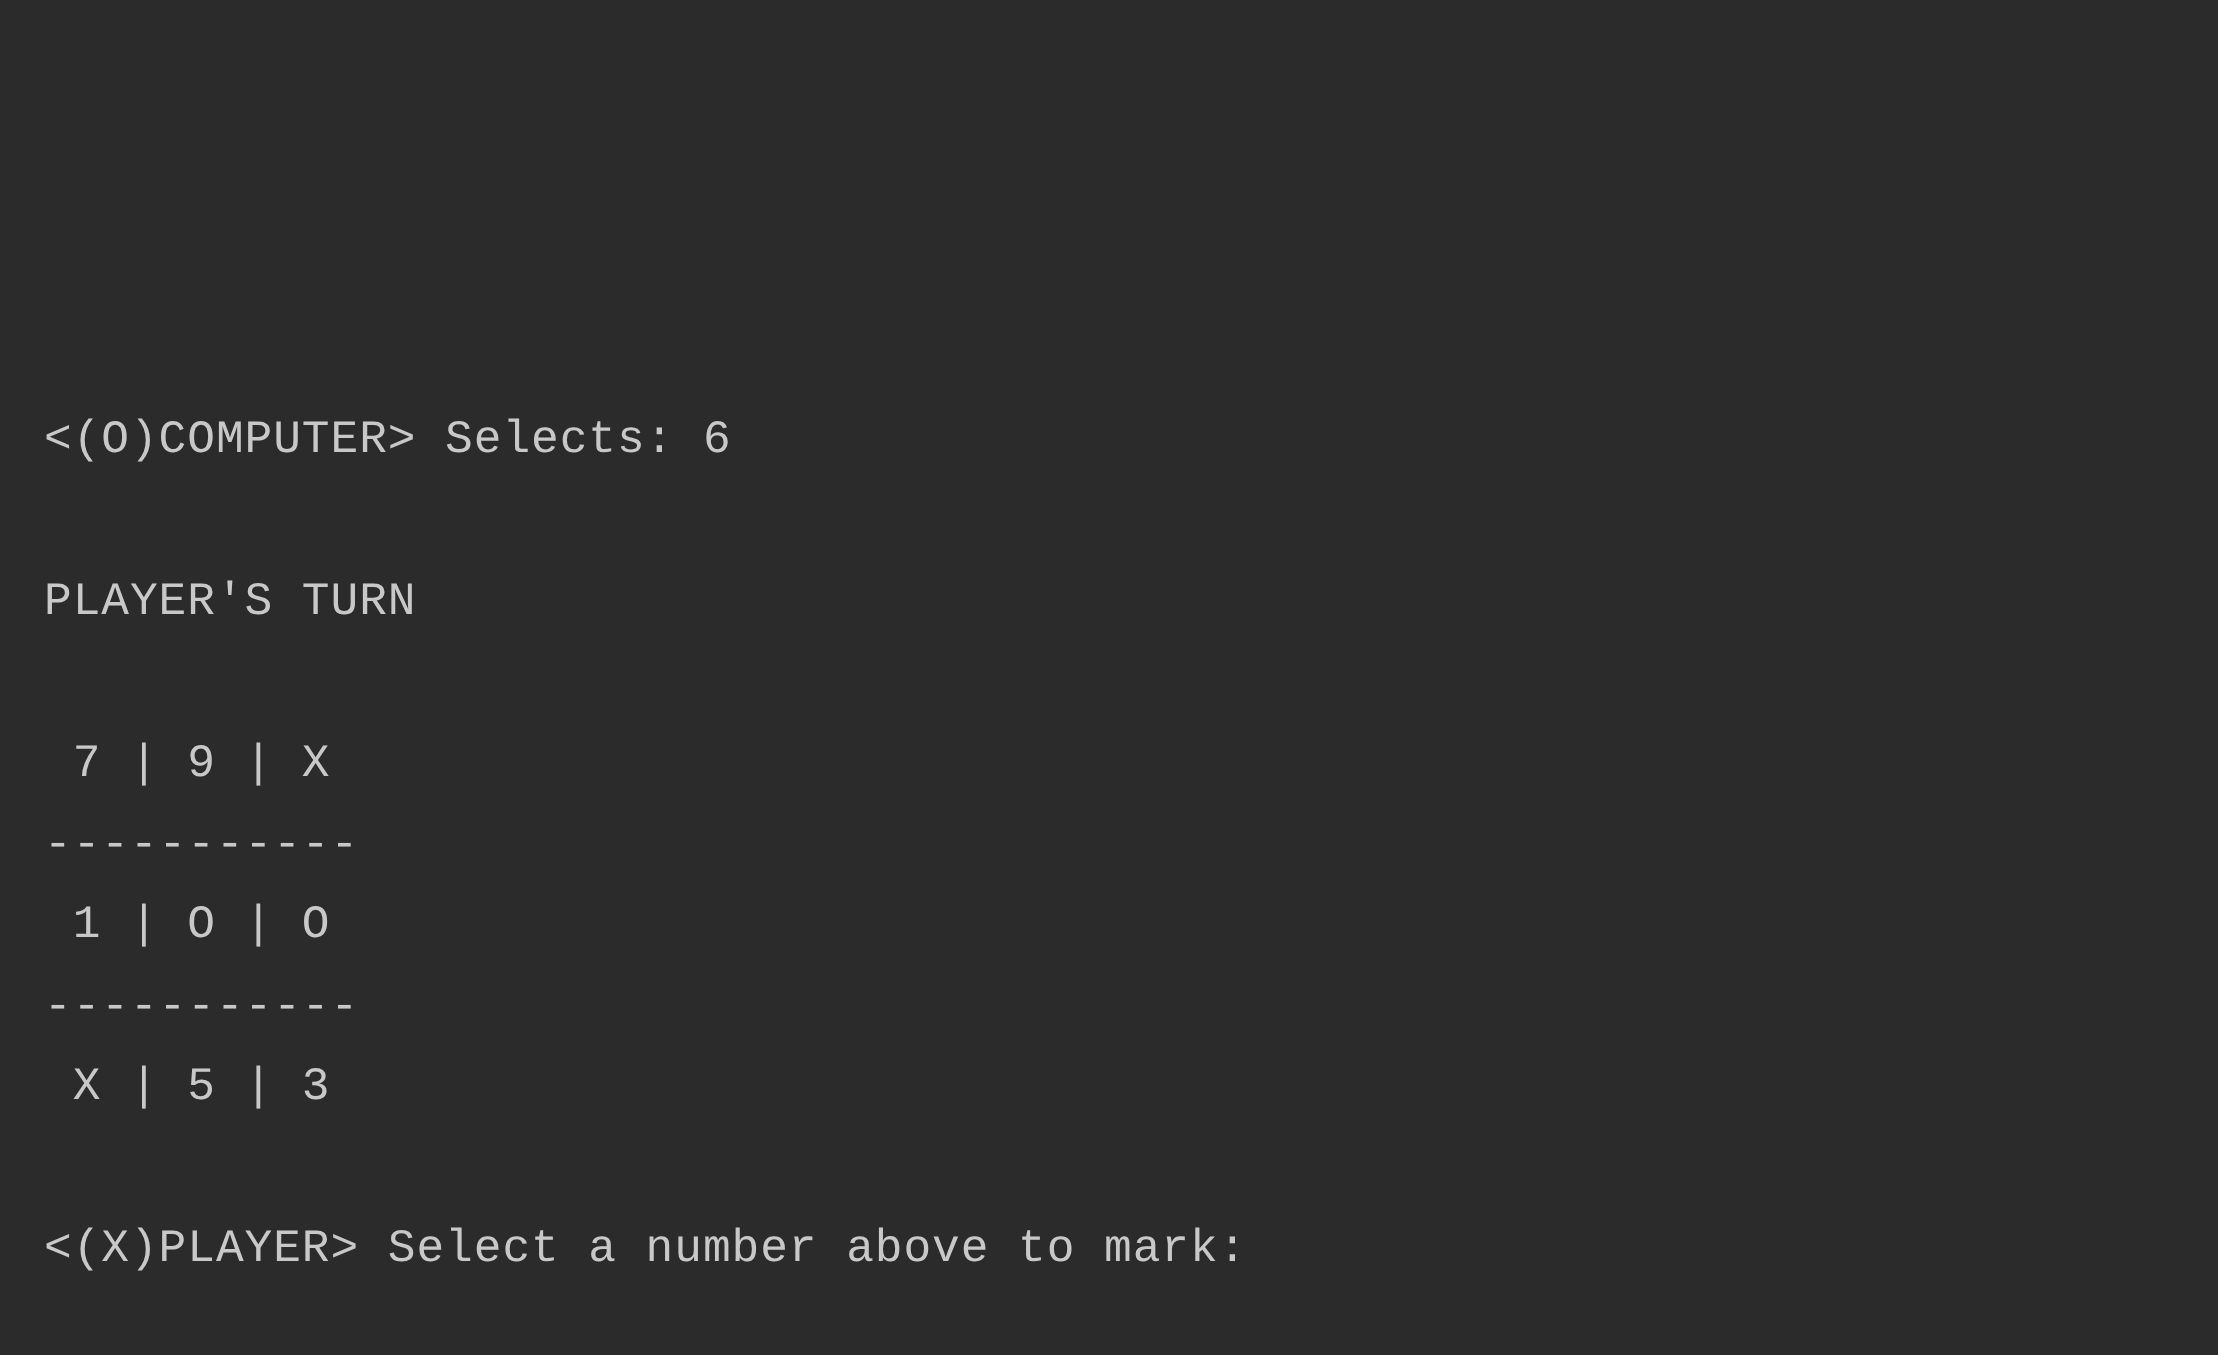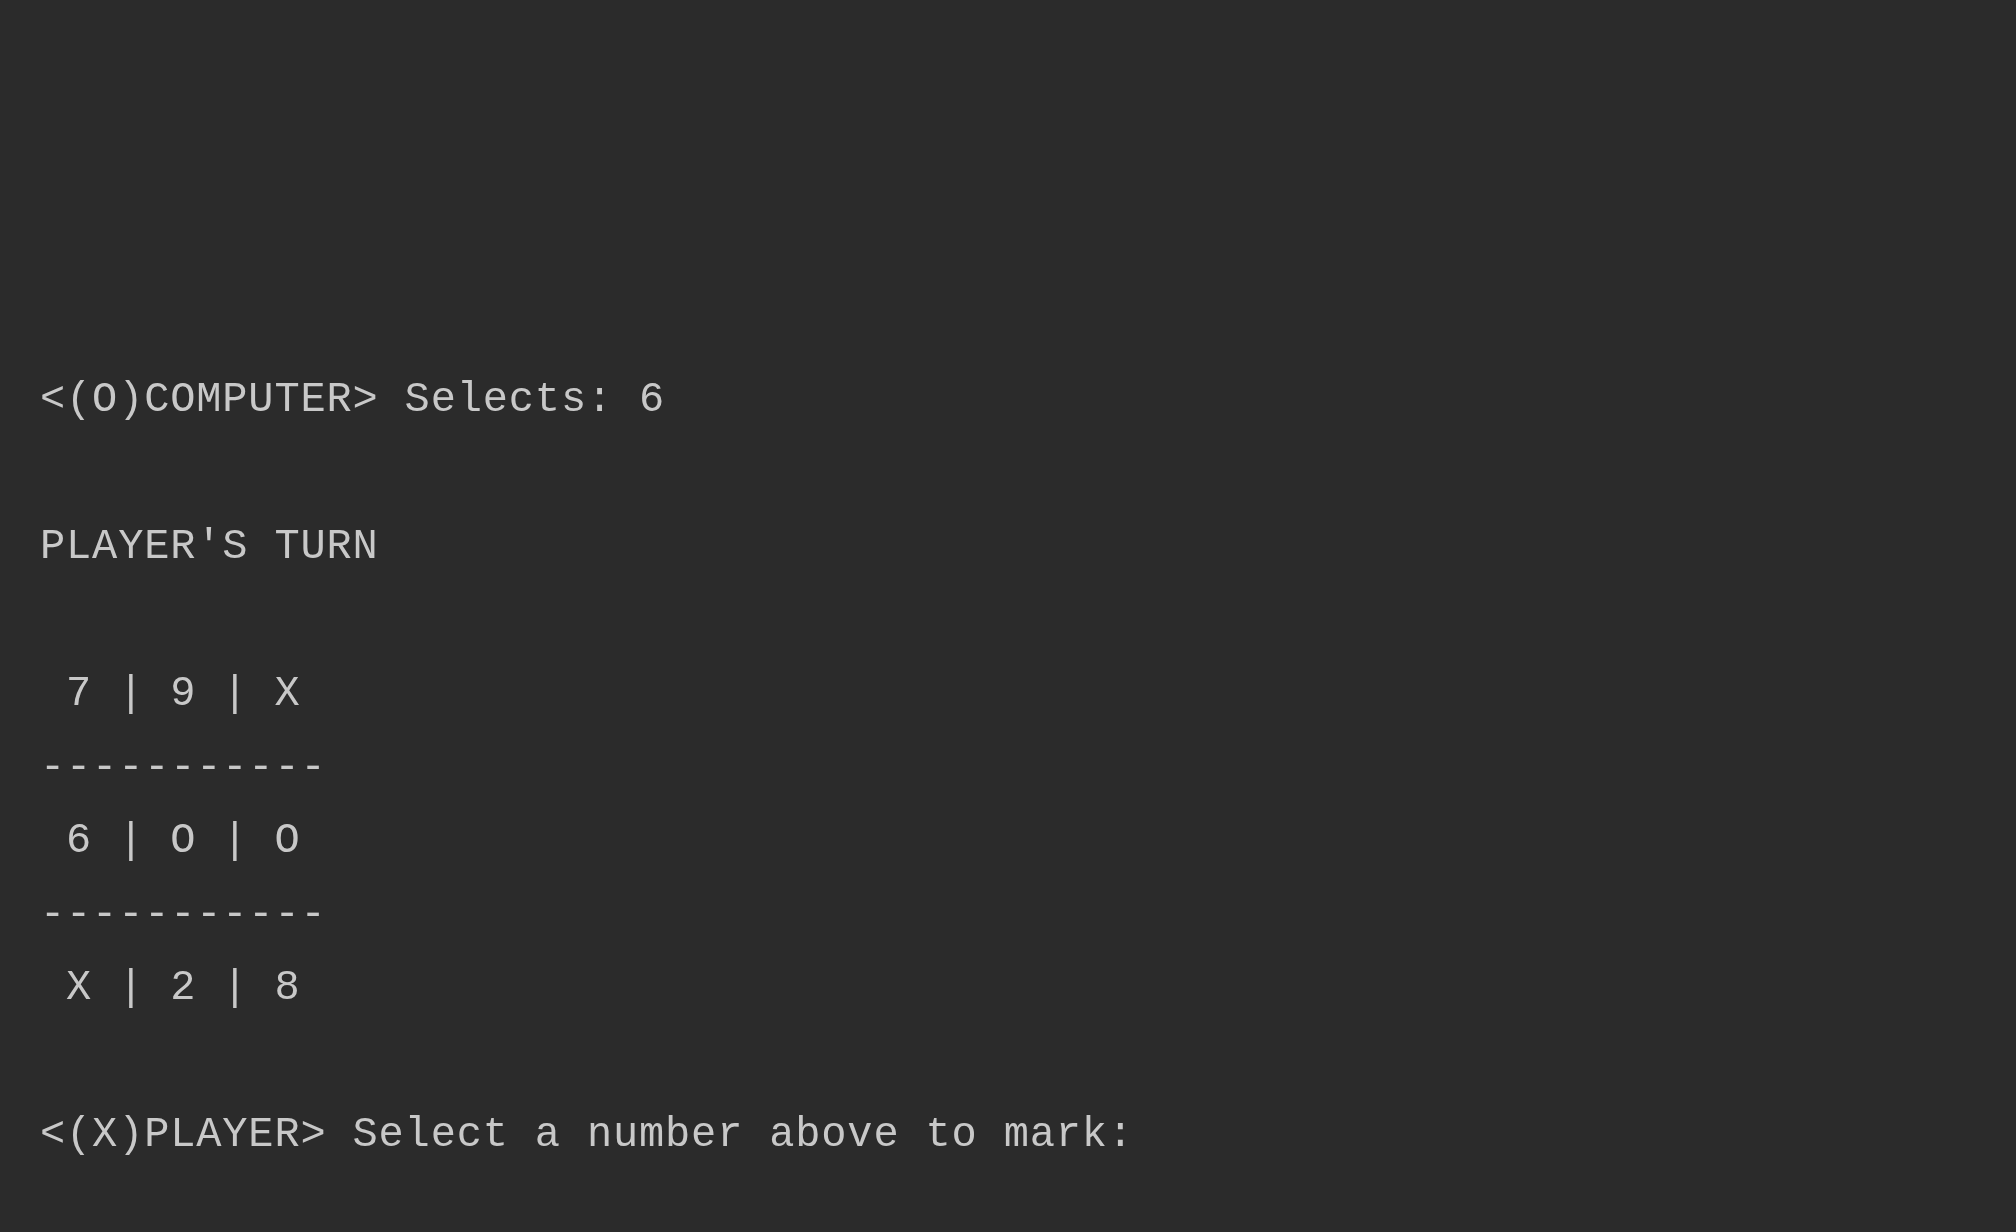--- a/index.html
+++ b/index.html
@@ -25,20 +25,20 @@
 <body>
 
 
 
 <div class="terminal-output"><span>&lt;(O)COMPUTER&gt; Selects: 6</span>
 
 <span>PLAYER'S TURN</span>
 
 <span> 7 | 9 | X</span>
 <span>-----------</span>
-<span> 6 | O | O</span>
+<span> 1 | O | O</span>
 <span>-----------</span>
-<span> X | 2 | 8</span>
+<span> X | 5 | 3</span>
 
 <span>&lt;(X)PLAYER&gt; Select a number above to mark:</span></div>
 
 
 
 
 </body></html>

